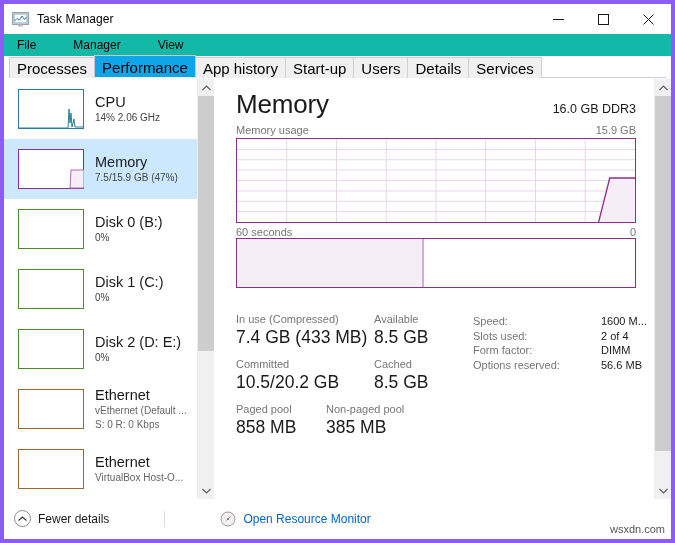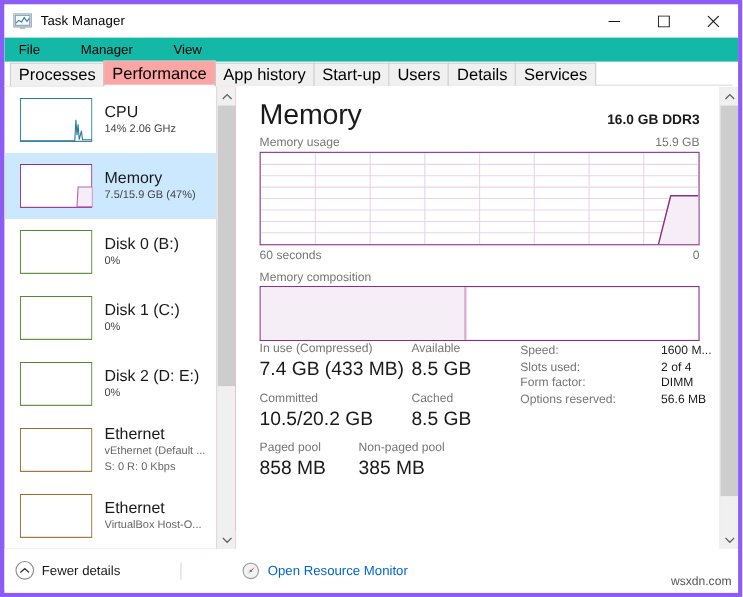--- a/index.html
+++ b/index.html
@@ -93,21 +93,21 @@
     display: flex;
     align-items: center;
     background: #f0f0f0;
     border: 1px solid #d0d0d0;
     border-bottom: none;
     margin-right: -1px;
     cursor: default;
     z-index: 1;
   }
   .tab.active {
-    background: #fca5a5;
+    background: #0ea5e9;
     height: 23px;
     margin-top: -2px;
     border-color: #c8c8c8;
     z-index: 3;
   }
   .tab.active::after {
     content: "";
     position: absolute;
     left: 0; right: 0; bottom: -1px;
     height: 2px;
@@ -222,21 +222,20 @@
   #mem-title {
     font-size: 26px;
     font-weight: normal;
     color: #1a1a1a;
     line-height: 30px;
     letter-spacing: -0.2px;
   }
   #mem-type {
     font-size: 12.5px;
     color: #1a1a1a;
-    font-weight: bold;
   }
   .graph-caption {
     display: flex;
     justify-content: space-between;
     font-size: 11px;
     color: #767676;
     margin-top: 5px;
     margin-bottom: 2px;
   }
   #usage-graph {
@@ -270,21 +269,21 @@
   #comp-fill {
     position: absolute;
     left: 0; top: 0; bottom: 0;
     background: #f6eef6;
     border-right: 2px solid #d9aad9;
   }
 
   
   #stats {
     display: flex;
-    margin-top: 0;
+    margin-top: 24px;
   }
   #stats-left {
     flex: 0 0 auto;
     width: 225px;
   }
   .stat-row { display: flex; margin-bottom: 9px; }
   .stat-block { }
   .stat-label {
     font-size: 11px;
     color: #767676;
@@ -553,21 +552,20 @@
             <path d="M 358 83 L 369 39 L 394 39 L 394 83 Z" fill="#f6eef6"></path>
             <polyline points="358,83 369,39 394,39" fill="none" stroke="#8c2f8c" stroke-width="1.3"></polyline>
           </svg>
         </div>
 
         <div class="graph-footer">
           <span>60 seconds</span>
           <span>0</span>
         </div>
 
-        <div id="comp-label">Memory composition</div>
         <div id="comp-bar">
           <div id="comp-fill" style="width:47%;"></div>
         </div>
 
         <div id="stats">
           <div id="stats-left">
 
             <div class="stat-row">
               <div class="stat-block" style="width:138px;">
                 <div class="stat-label">In use (Compressed)</div>

